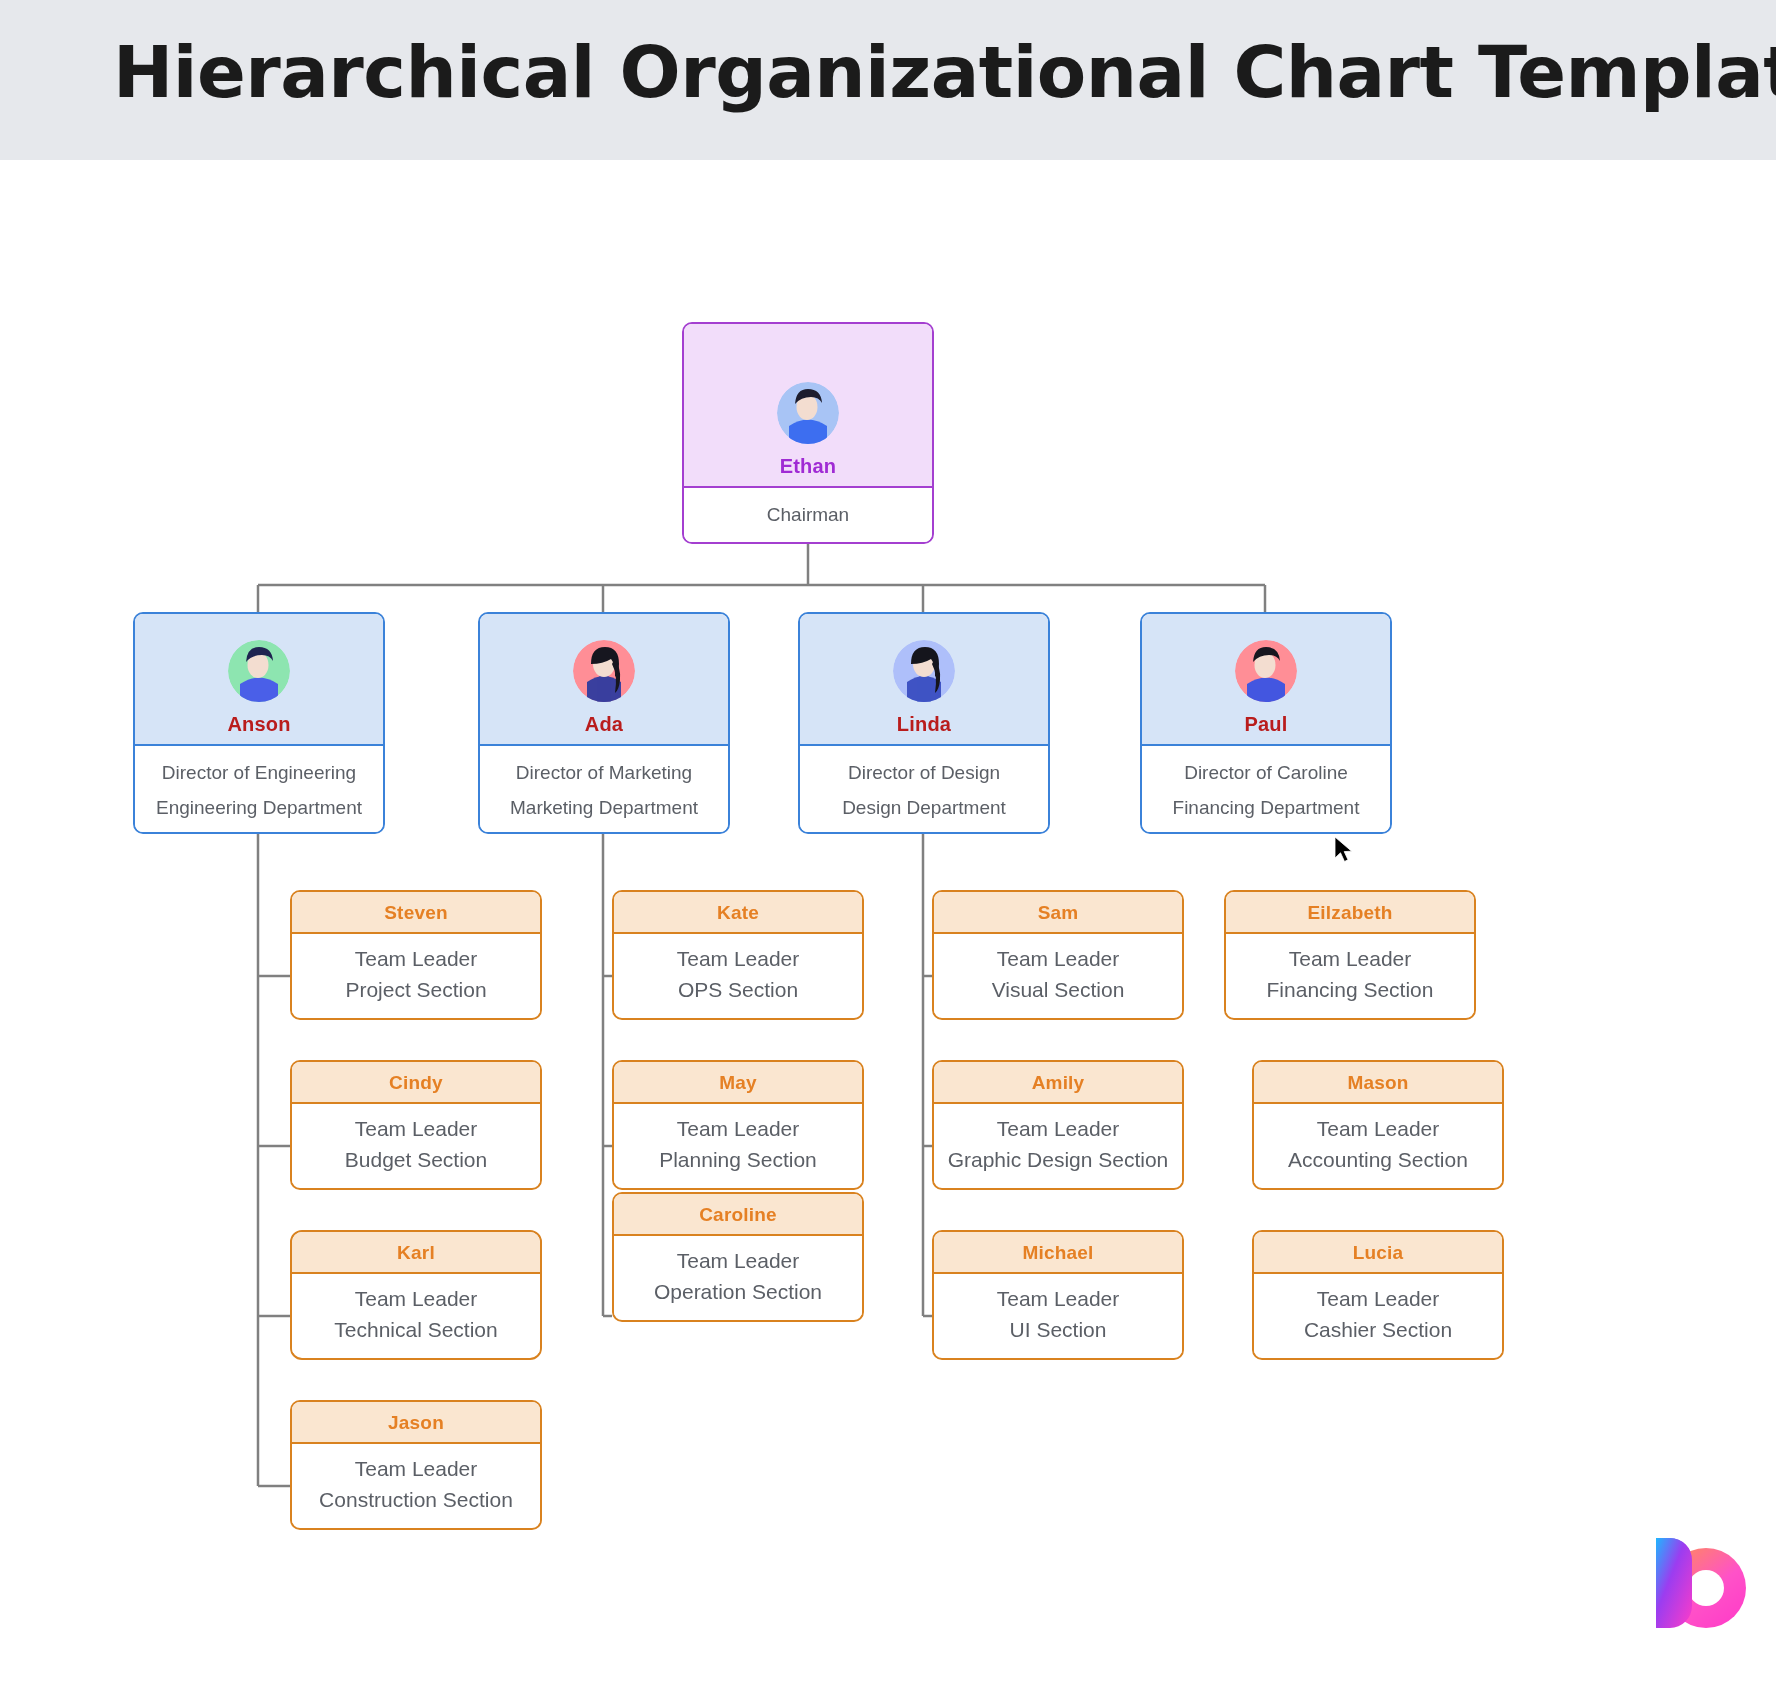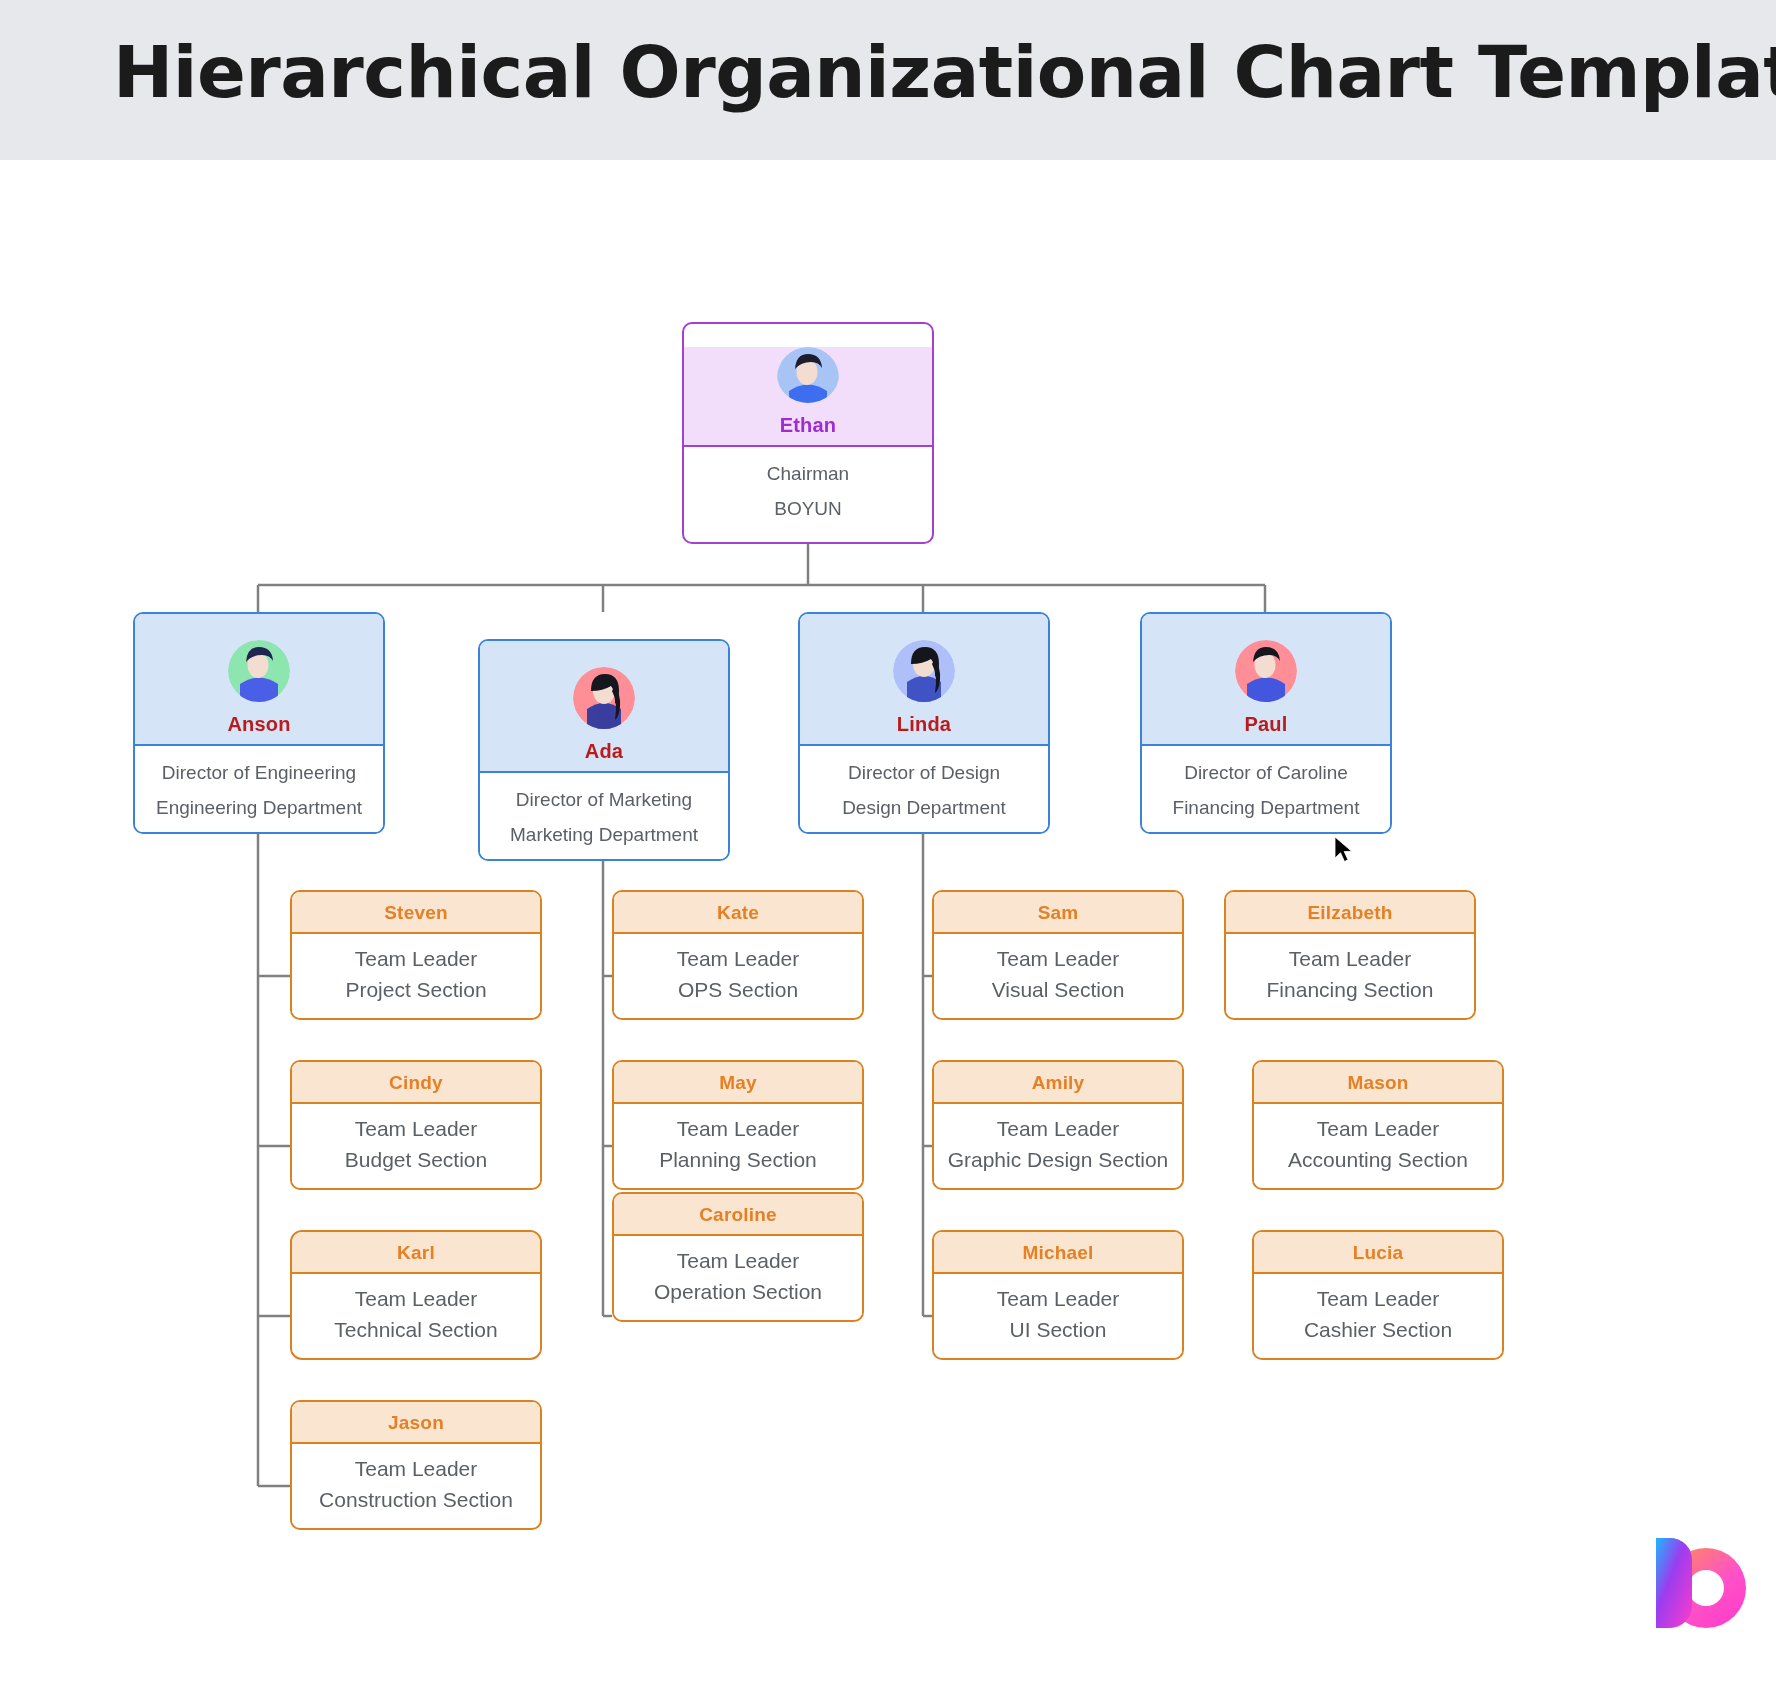--- a/index.html
+++ b/index.html
@@ -77,25 +77,24 @@
   }
   .node .body span { line-height: 1; white-space: nowrap; }
 
   
   .node.root {
     border-color: #a43fd0;
     width: 252px; height: 222px;
     left: 682px; top: 322px;
   }
   .node.root .head {
-    height: 100px;
+    height: 164px;
     background: #f2ddfa;
     border-bottom: 2.5px solid #a43fd0;
     padding-bottom: 10px;
-    margin-top: 23px;
   }
   .node.root .name { color: #a02bd4; }
   .node.root .body { height: 87px; }
 
   
   .node.dir {
     border-color: #3b82d9;
     width: 252px; height: 222px;
   }
   .node.dir .head {
@@ -239,21 +238,21 @@
       </div>
       <div class="node lead" style="left: 290px; top: 1400px;">
         <div class="head">
           <div class="name">Jason</div>
         </div>
         <div class="body">
           <span>Team Leader</span>
           <span>Construction Section</span>
         </div>
       </div>
-      <div class="node dir" style="left: 478px; top: 612px; margin-top: 27px;">
+      <div class="node dir" style="left: 478px; top: 612px;">
         <div class="head">
           <div class="avatar"><svg viewBox="0 0 62 62" width="62" height="62">
       <circle cx="31" cy="31" r="31" fill="#ff8e96"></circle>
       <g>
       <path d="M14 42 q17 -12 34 0 l0 20 l-34 0 z" fill="#3a3f9e"></path>
       <path d="M24 38 q7 -6 14 0 l0 24 l-14 0 z" fill="#3a3f9e" opacity="0.75"></path>
       <ellipse cx="31" cy="24" rx="11" ry="13" fill="#f3ddd0"></ellipse>
       <path d="M18 24 q0 -17 14 -17 q14 0 14 17 q0 9 -4 13 q1 -12 -4 -18 q-8 5 -20 5 z" fill="#16161f"></path>
       <path d="M41 20 q7 6 6 20 q-1 10 -5 13 q3 -18 -3 -29 z" fill="#16161f"></path>
               </g>

